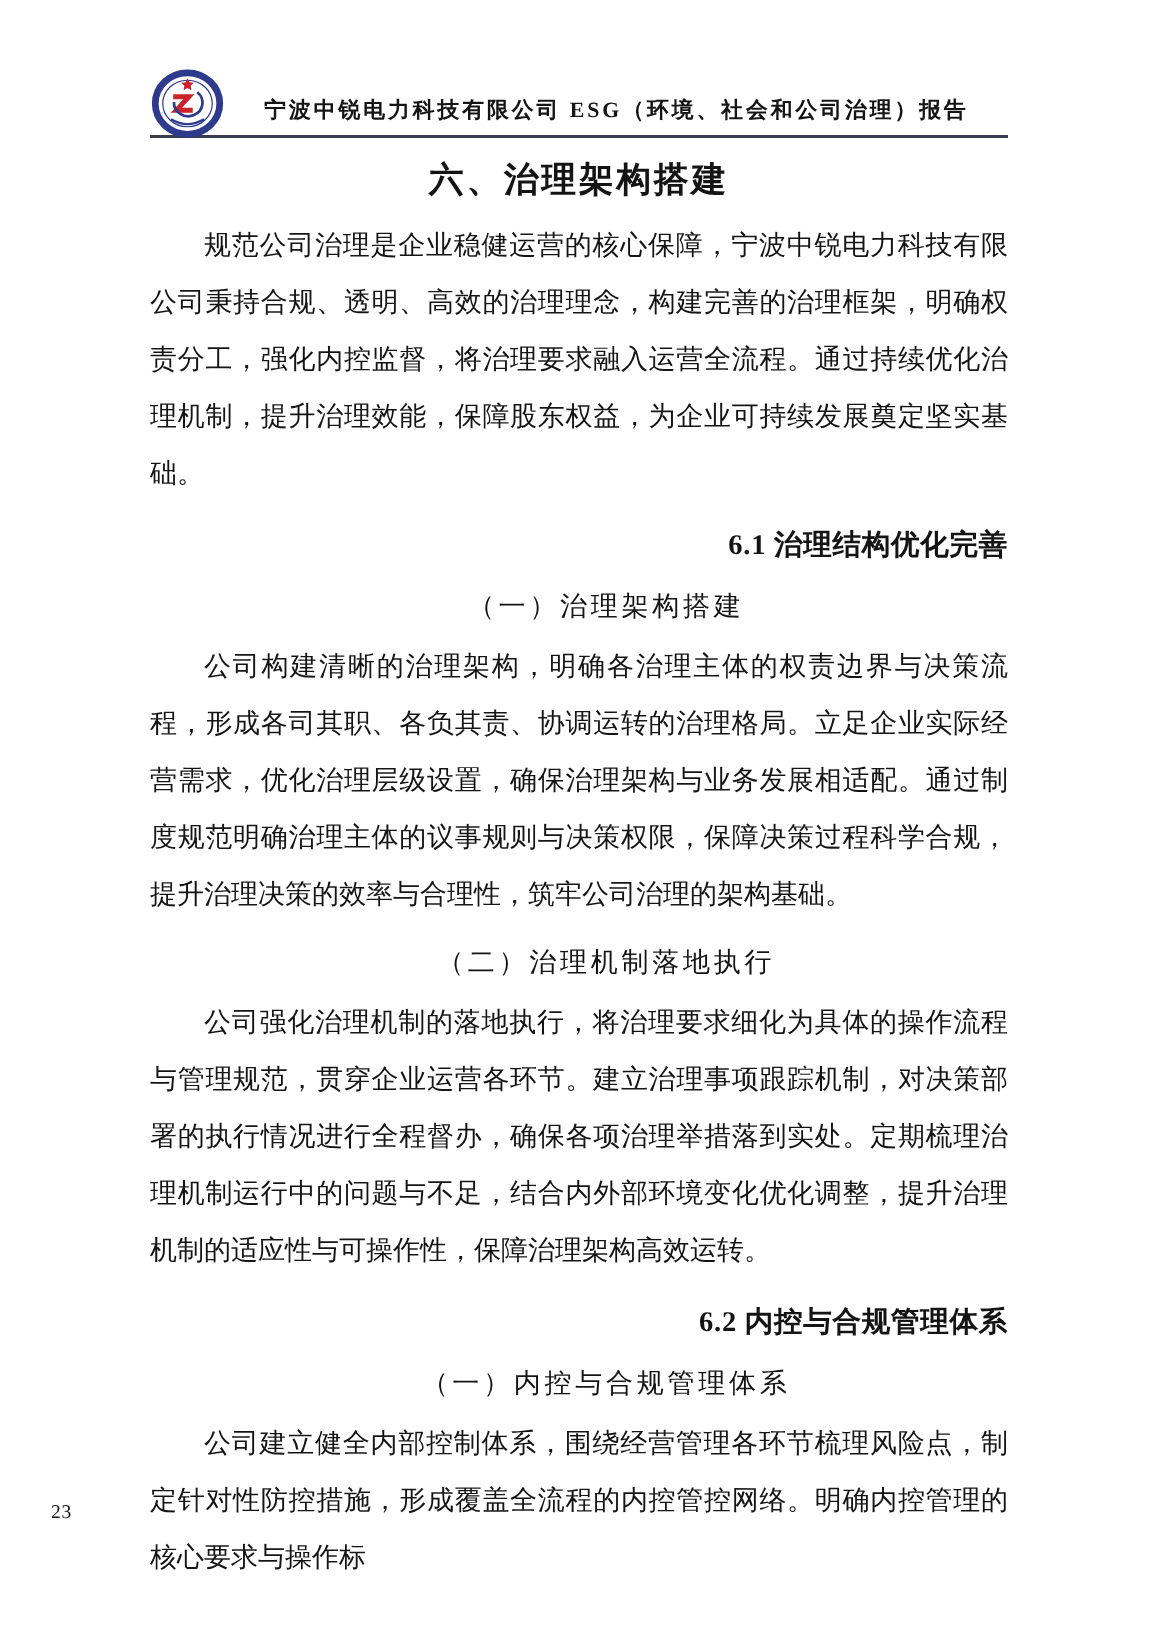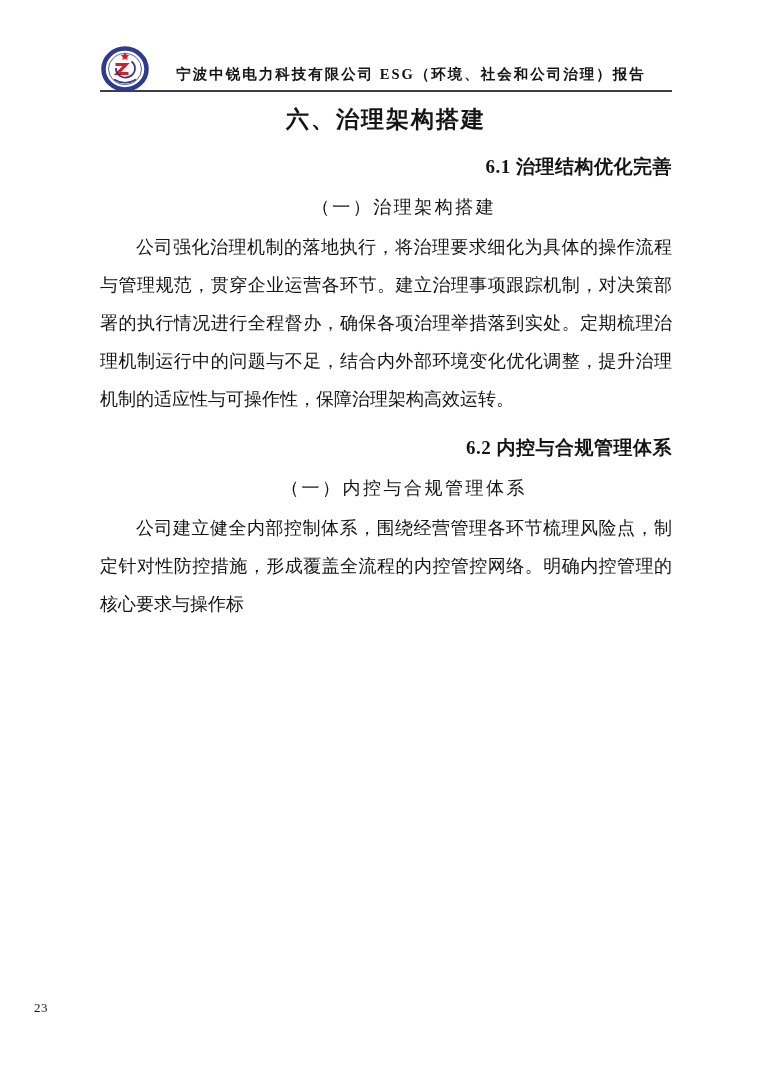--- a/index.html
+++ b/index.html
@@ -107,25 +107,28 @@
         <path d="M14 33.5 q11 6.5 22 0" stroke="#2e3a8c" stroke-width="1.6" fill="none"></path>
       </svg>
     </span>
     <div class="header-title">宁波中锐电力科技有限公司 ESG（环境、社会和公司治理）报告</div>
     <div class="header-rule"></div>
   </div>
 
   <div class="content">
     <h1 class="chapter-title">六、治理架构搭建</h1>
 
+    <p class="body-para">规范公司治理是企业稳健运营的核心保障，宁波中锐电力科技有限公司秉持合规、透明、高效的治理理念，构建完善的治理框架，明确权责分工，强化内控监督，将治理要求融入运营全流程。通过持续优化治理机制，提升治理效能，保障股东权益，为企业可持续发展奠定坚实基础。</p>
 
     <h2 class="section-heading">6.1 治理结构优化完善</h2>
 
     <h3 class="sub-heading">（一）治理架构搭建</h3>
+    <p class="body-para">公司构建清晰的治理架构，明确各治理主体的权责边界与决策流程，形成各司其职、各负其责、协调运转的治理格局。立足企业实际经营需求，优化治理层级设置，确保治理架构与业务发展相适配。通过制度规范明确治理主体的议事规则与决策权限，保障决策过程科学合规，提升治理决策的效率与合理性，筑牢公司治理的架构基础。</p>
 
+    <h3 class="sub-heading">（二）治理机制落地执行</h3>
     <p class="body-para">公司强化治理机制的落地执行，将治理要求细化为具体的操作流程与管理规范，贯穿企业运营各环节。建立治理事项跟踪机制，对决策部署的执行情况进行全程督办，确保各项治理举措落到实处。定期梳理治理机制运行中的问题与不足，结合内外部环境变化优化调整，提升治理机制的适应性与可操作性，保障治理架构高效运转。</p>
 
     <h2 class="section-heading">6.2 内控与合规管理体系</h2>
 
     <h3 class="sub-heading">（一）内控与合规管理体系</h3>
     <p class="body-para">公司建立健全内部控制体系，围绕经营管理各环节梳理风险点，制定针对性防控措施，形成覆盖全流程的内控管控网络。明确内控管理的核心要求与操作标</p>
   </div>
 
   <div class="page-number">23</div>
 

